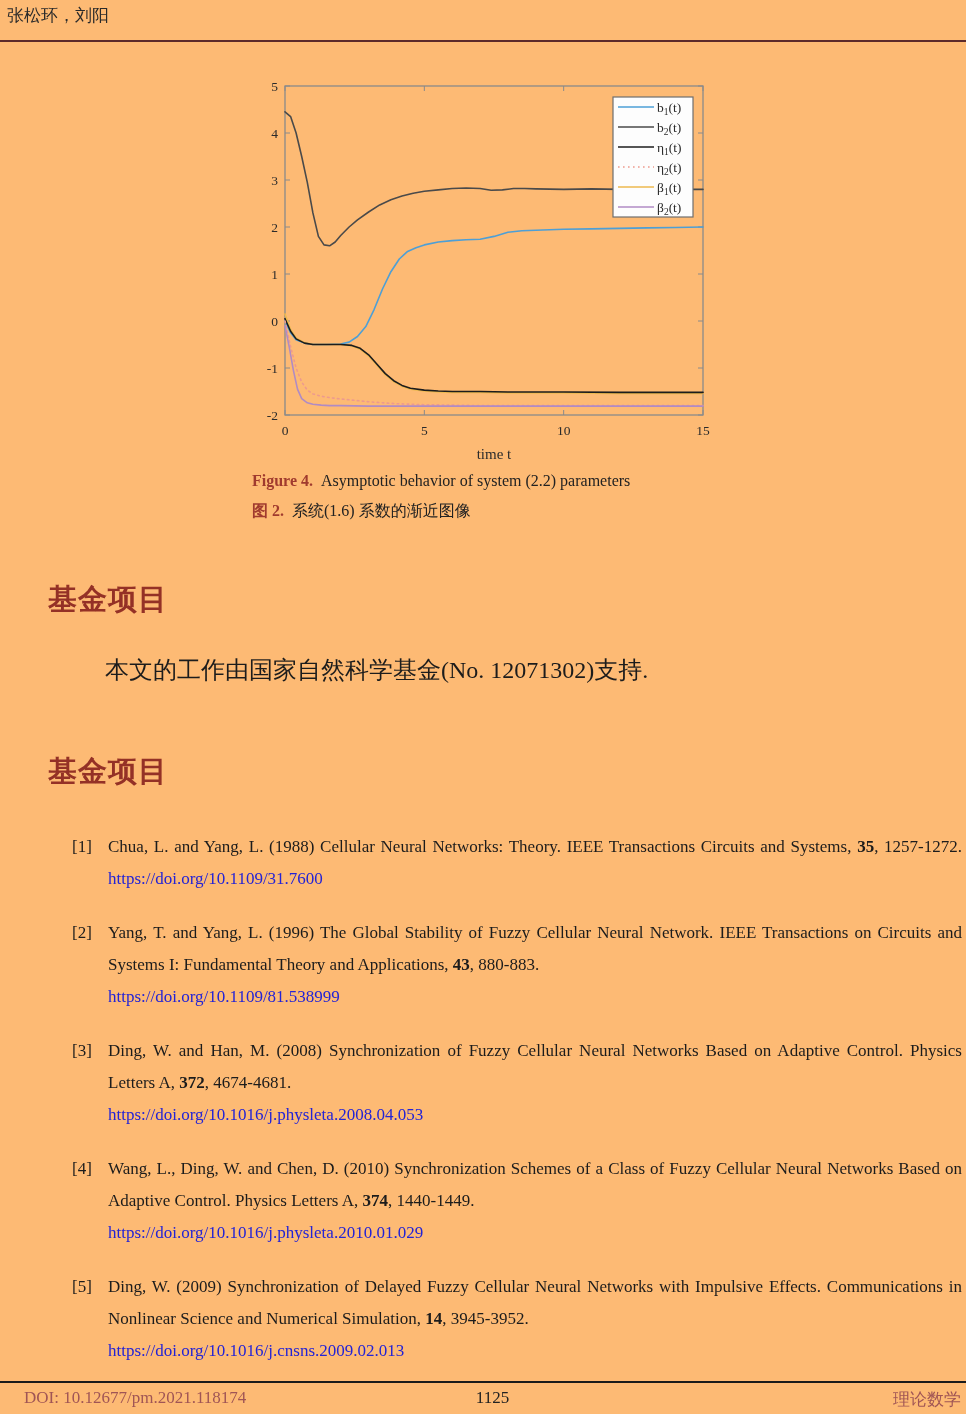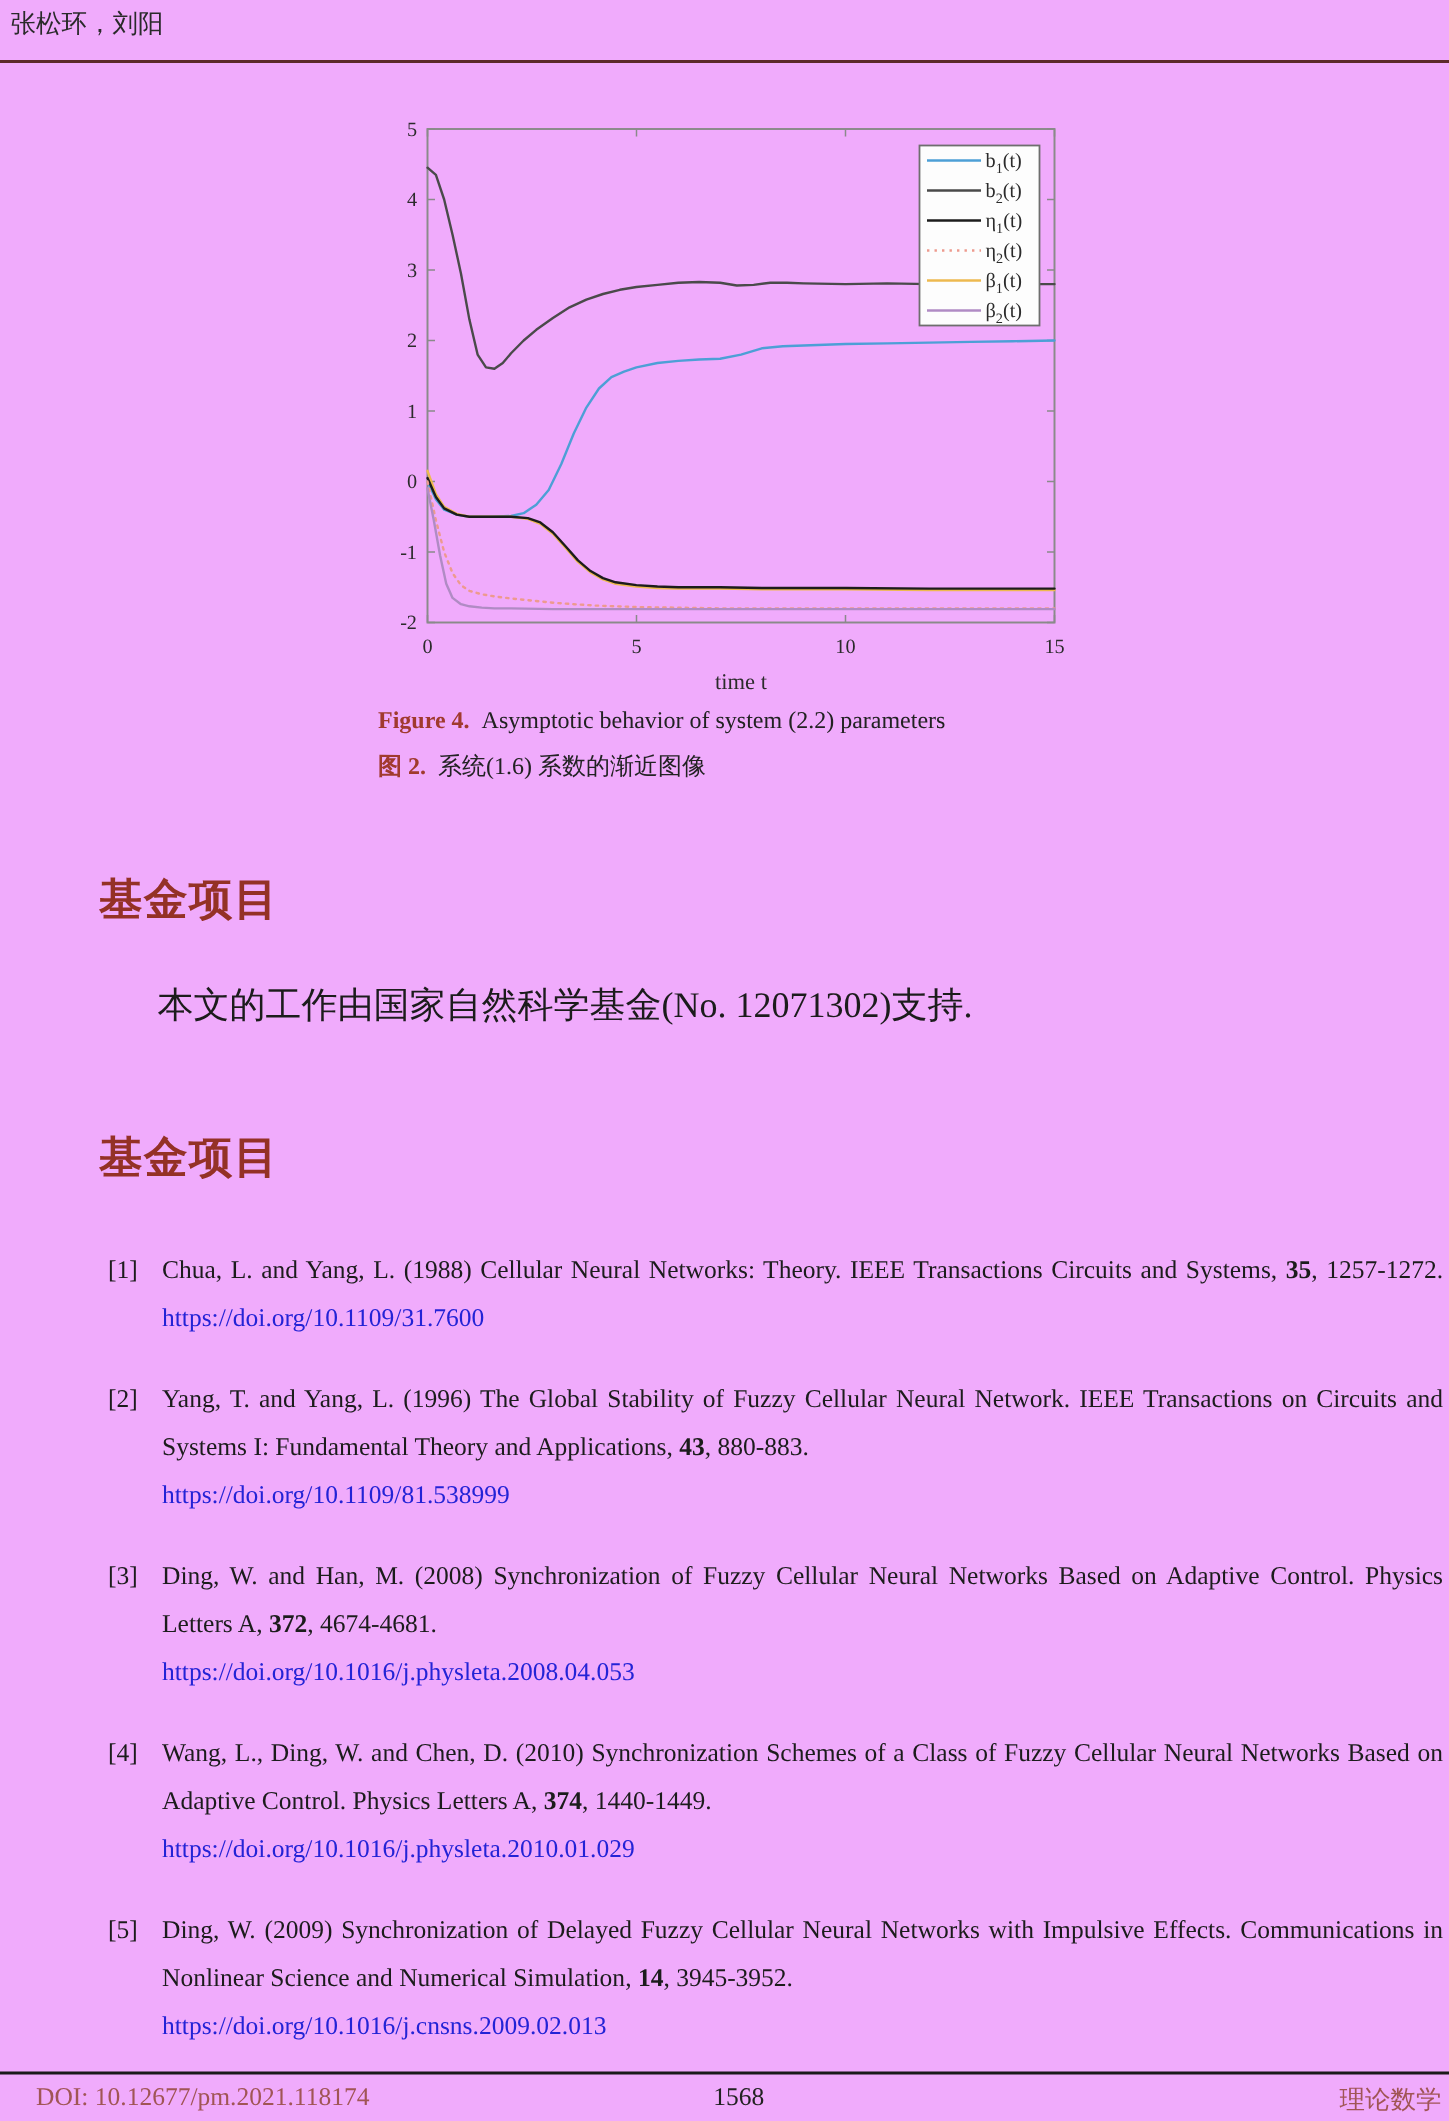--- a/index.html
+++ b/index.html
@@ -1,35 +1,35 @@
 <!DOCTYPE html>
 <html style="--heading: #943126; --caption-label: #a03a2e; --rule-top: #5c2a2a; --link: #2323d6; --footer-red: #a05555;"><head>
 <meta charset="utf-8">
 <style>
   html,body{margin:0;padding:0;background:#e9e9e9;}
   .page{
     position:relative; width:966px; height:1414px; margin:0 auto;
-    background:#f0abfc; overflow:hidden;
+    background:#fdba74; overflow:hidden;
     font-family:"Liberation Serif", serif; color:#1c1c1c;
   }
   .running-head{position:absolute;left:7px;top:4px;font-size:17px;color:#2a2a2a;}
   .rule{position:absolute;left:0;width:966px;}
   .rule-top{top:40px;height:2px;background:var(--rule-top,#5c2a2a);}
   .rule-bottom{top:1381px;height:2px;background:#1b1b1b;}
   .chart-figure{position:absolute;left:250px;top:75px;width:480px;height:385px;margin:0;}
   .chart-figure svg{width:480px;height:385px;display:block;}
   svg text{font-family:"Liberation Serif", serif;fill:#2b2b2b;}
   svg .tick{font-size:13.5px;}
   svg .axis-label{font-size:15px;}
   svg .legend-text{font-size:13.5px;}
   .caption{position:absolute;left:252px;font-size:16px;color:#222;white-space:nowrap;}
   .caption-en{top:472px;}
   .caption-zh{top:501px;}
   .cap-label{font-weight:bold;color:var(--caption-label,#a03a2e);margin-right:8px;}
-  .sec{position:absolute;left:66px;margin:0;font-size:29px;font-weight:bold;
+  .sec{position:absolute;left:48px;margin:0;font-size:29px;font-weight:bold;
        color:var(--heading,#943126);font-family:"Liberation Sans", sans-serif;letter-spacing:1px;}
   .funding-title{top:580px;}
   .funding-body{position:absolute;left:105px;top:654px;margin:0;font-size:24px;}
   .refs-title{top:752px;}
   .refs{position:absolute;left:72px;top:831px;width:890px;font-size:17px;line-height:32px;}
   .ref-item{position:relative;padding-left:36px;margin-bottom:22px;text-align:justify;}
   .ref-num{position:absolute;left:0;top:0;}
   .it{}
   .bd{font-weight:bold;}
   .ref-link{color:var(--link,#2323d6);text-decoration:none;}
@@ -123,16 +123,16 @@
       <div class="ref-item"><span class="ref-num">[1]</span><span class="">Chua, L. and Yang, L. (1988) Cellular Neural Networks: Theory. </span><span class="it">IEEE Transactions Circuits and Systems</span><span class="">, </span><span class="bd">35</span><span class="">, 1257-1272. </span><a href="#" class="ref-link">https://doi.org/10.1109/31.7600</a></div>
       <div class="ref-item"><span class="ref-num">[2]</span><span class="">Yang, T. and Yang, L. (1996) The Global Stability of Fuzzy Cellular Neural Network. </span><span class="it">IEEE Transactions on Circuits and Systems I: Fundamental Theory and Applications</span><span class="">, </span><span class="bd">43</span><span class="">, 880-883.</span><a href="#" class="ref-link block">https://doi.org/10.1109/81.538999</a></div>
       <div class="ref-item"><span class="ref-num">[3]</span><span class="">Ding, W. and Han, M. (2008) Synchronization of Fuzzy Cellular Neural Networks Based on Adaptive Control. </span><span class="it">Physics Letters A</span><span class="">, </span><span class="bd">372</span><span class="">, 4674-4681.</span><a href="#" class="ref-link block">https://doi.org/10.1016/j.physleta.2008.04.053</a></div>
       <div class="ref-item"><span class="ref-num">[4]</span><span class="">Wang, L., Ding, W. and Chen, D. (2010) Synchronization Schemes of a Class of Fuzzy Cellular Neural Networks Based on Adaptive Control. </span><span class="it">Physics Letters A</span><span class="">, </span><span class="bd">374</span><span class="">, 1440-1449.</span><a href="#" class="ref-link block">https://doi.org/10.1016/j.physleta.2010.01.029</a></div>
       <div class="ref-item"><span class="ref-num">[5]</span><span class="">Ding, W. (2009) Synchronization of Delayed Fuzzy Cellular Neural Networks with Impulsive Effects. </span><span class="it">Communications in Nonlinear Science and Numerical Simulation</span><span class="">, </span><span class="bd">14</span><span class="">, 3945-3952.</span><a href="#" class="ref-link block">https://doi.org/10.1016/j.cnsns.2009.02.013</a></div>
     </div>
 
   <div class="rule rule-bottom"></div>
   <div class="footer">
     <span class="f-doi">DOI: 10.12677/pm.2021.118174</span>
-    <span class="f-page">1568</span>
+    <span class="f-page">1125</span>
     <span class="f-journal">理论数学</span>
   </div>
 </div>
 
 </body></html>

